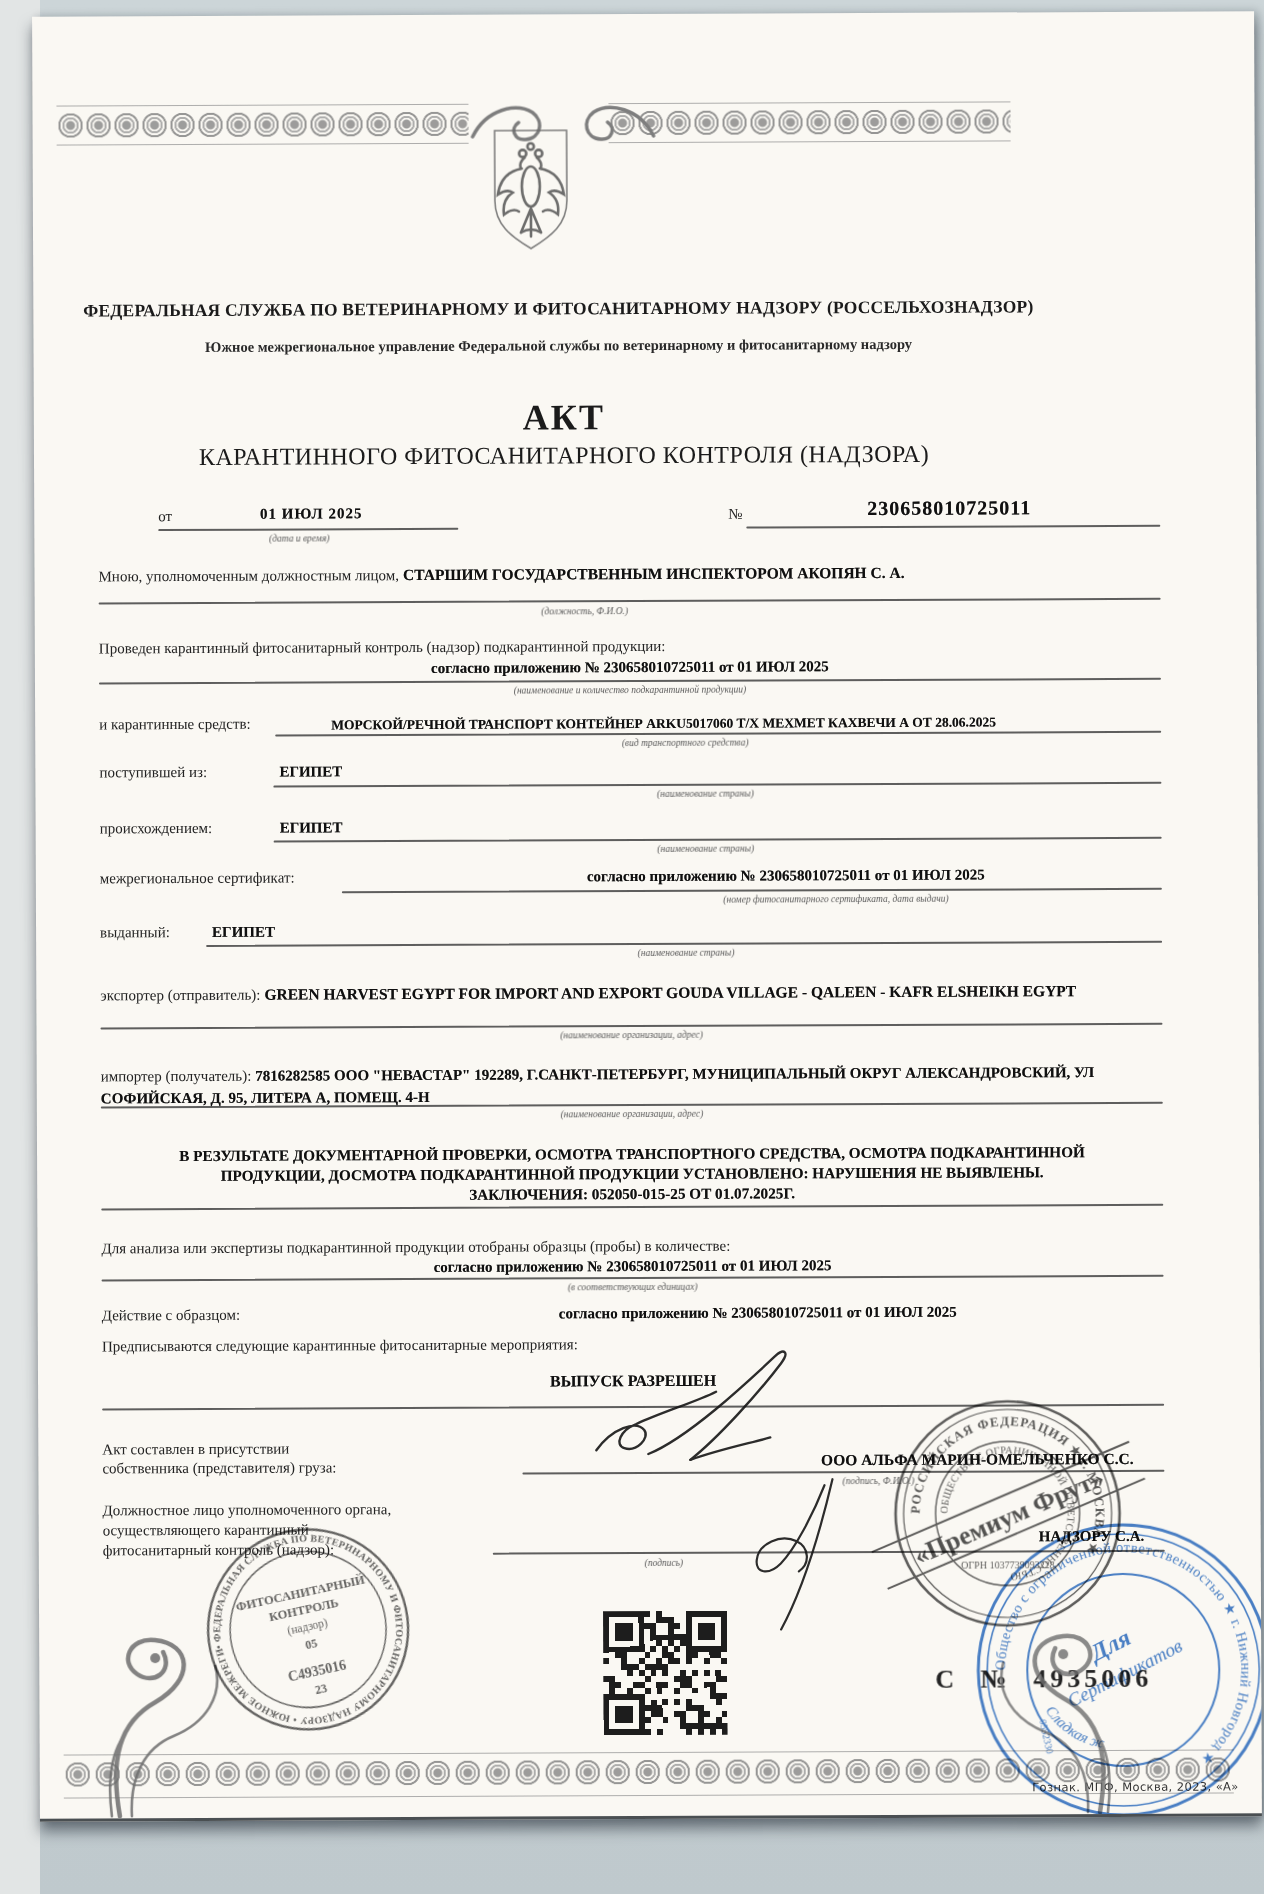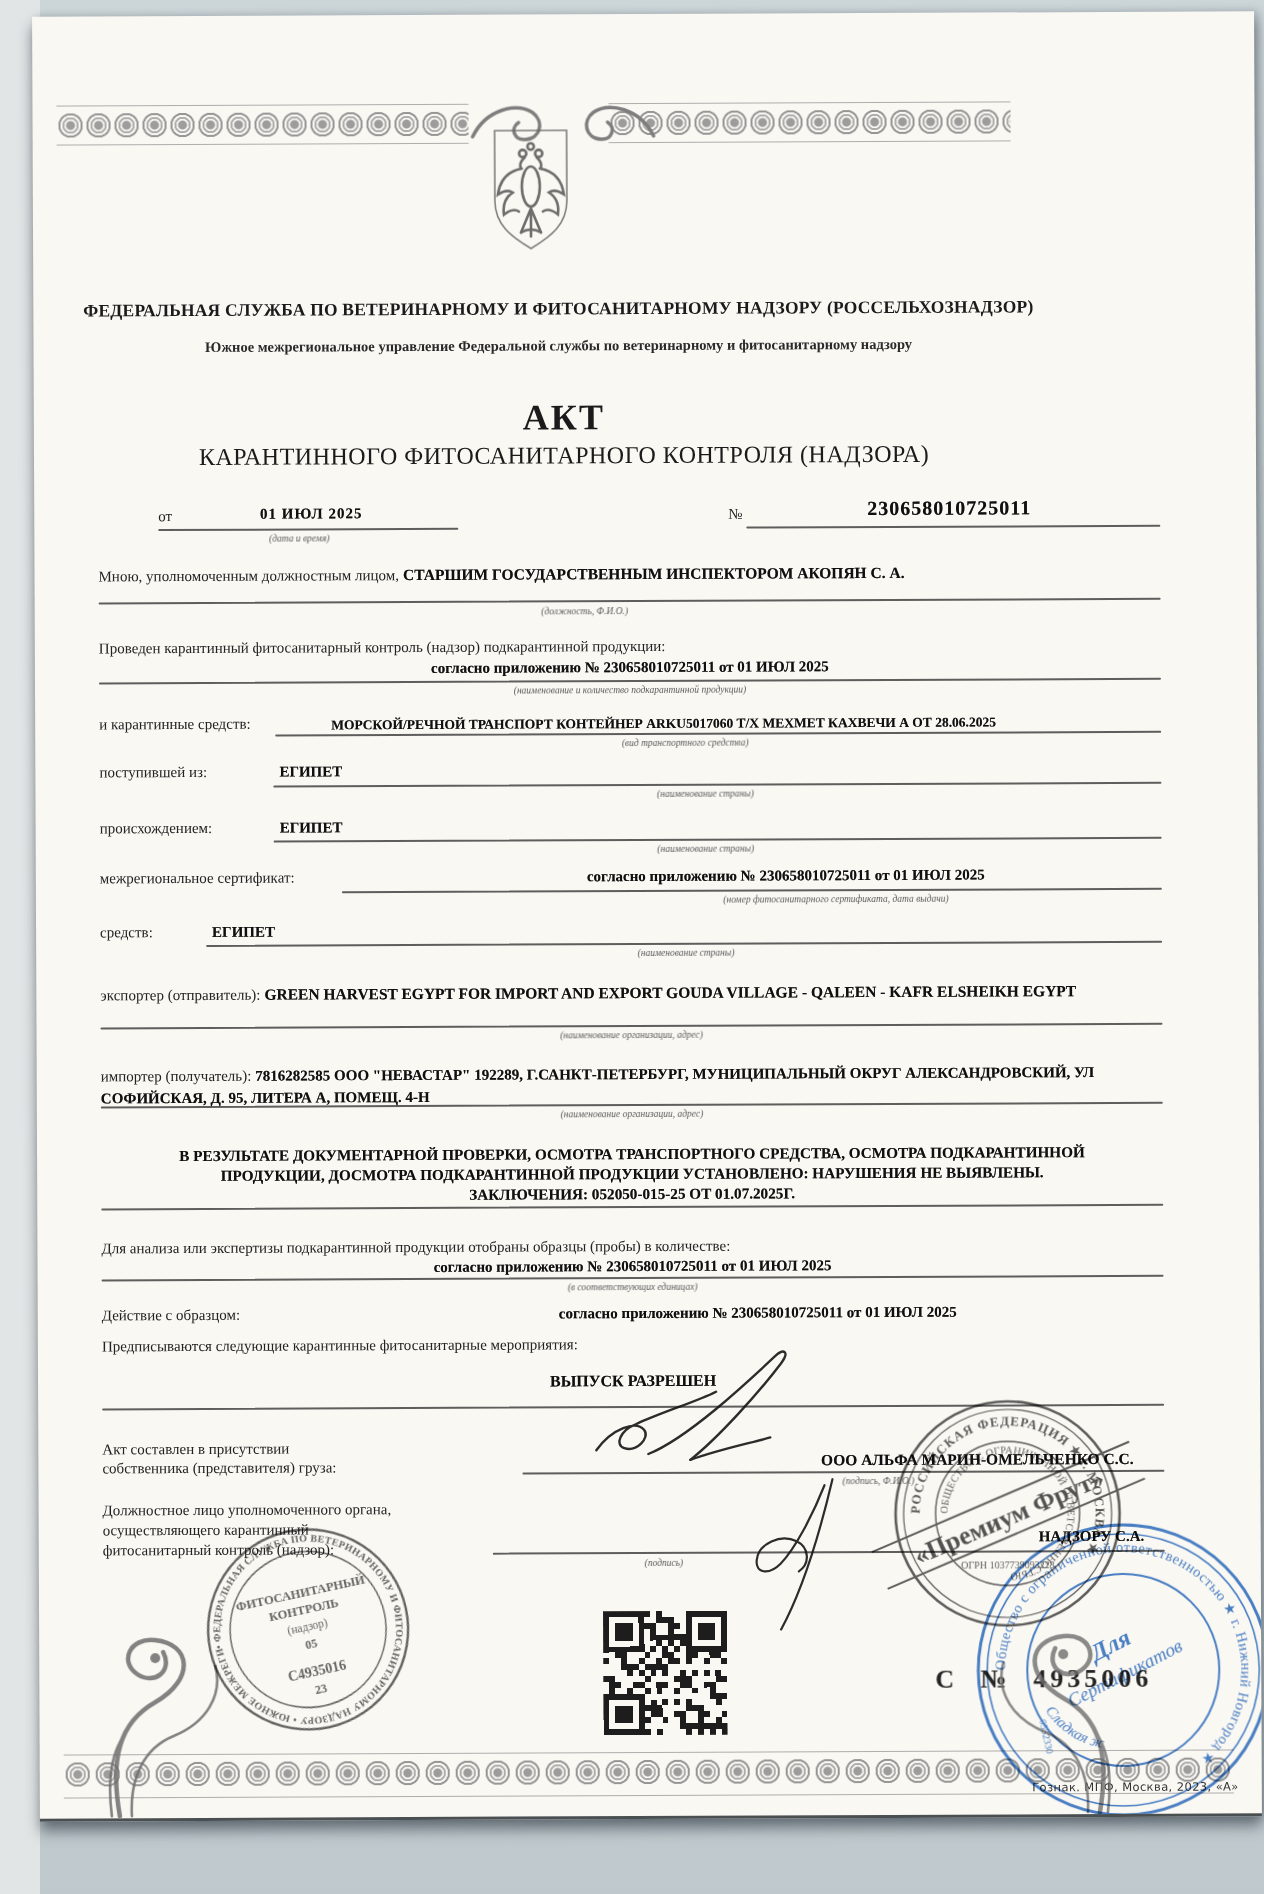--- a/index.html
+++ b/index.html
@@ -99,21 +99,21 @@
   <div class="abs lab" style="left:64px;top:804px;">происхождением:</div>
   <div class="abs val" style="left:244px;top:804px;">ЕГИПЕТ</div>
   <div class="rule" style="left:238px;top:825px;width:888px;"></div>
   <div class="abs cap" style="left:420px;top:830px;width:500px;">(наименование страны)</div>
 
   <div class="abs lab" style="left:64px;top:854px;">межрегиональное сертификат:</div>
   <div class="abs ctr val" style="left:420px;top:854px;width:660px;">согласно приложению № 230658010725011 от 01 ИЮЛ 2025</div>
   <div class="rule" style="left:306px;top:876px;width:820px;"></div>
   <div class="abs cap" style="left:520px;top:881px;width:560px;">(номер фитосанитарного сертификата, дата выдачи)</div>
 
-  <div class="abs lab" style="left:64px;top:908px;">средств:</div>
+  <div class="abs lab" style="left:64px;top:908px;">выданный:</div>
   <div class="abs val" style="left:176px;top:908px;">ЕГИПЕТ</div>
   <div class="rule" style="left:170px;top:929px;width:956px;"></div>
   <div class="abs cap" style="left:400px;top:934px;width:500px;">(наименование страны)</div>
 
   <div class="abs" style="left:64px;top:968px;width:1066px;line-height:21px;">
     <span class="lab">экспортер (отправитель):</span>
     <span class="val" style="font-size:15.5px;">GREEN HARVEST EGYPT FOR IMPORT AND EXPORT GOUDA VILLAGE - QALEEN - KAFR ELSHEIKH EGYPT</span>
   </div>
   <div class="rule" style="left:64px;top:1011px;width:1062px;"></div>
   <div class="abs cap" style="left:64px;top:1016px;width:1062px;">(наименование организации, адрес)</div>

